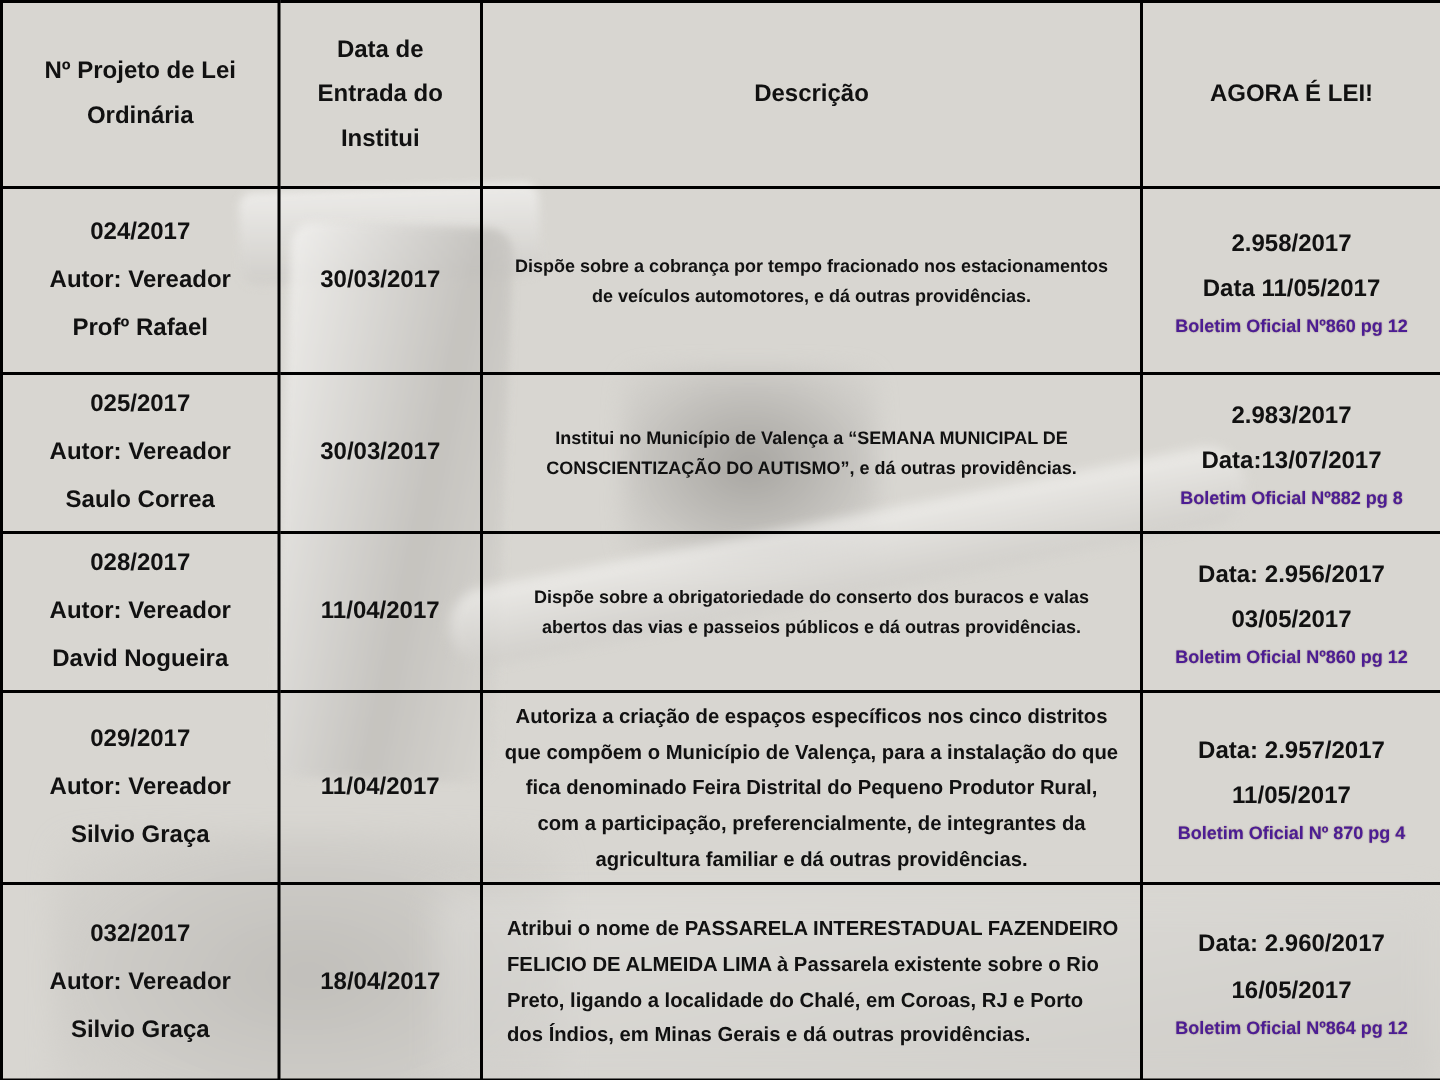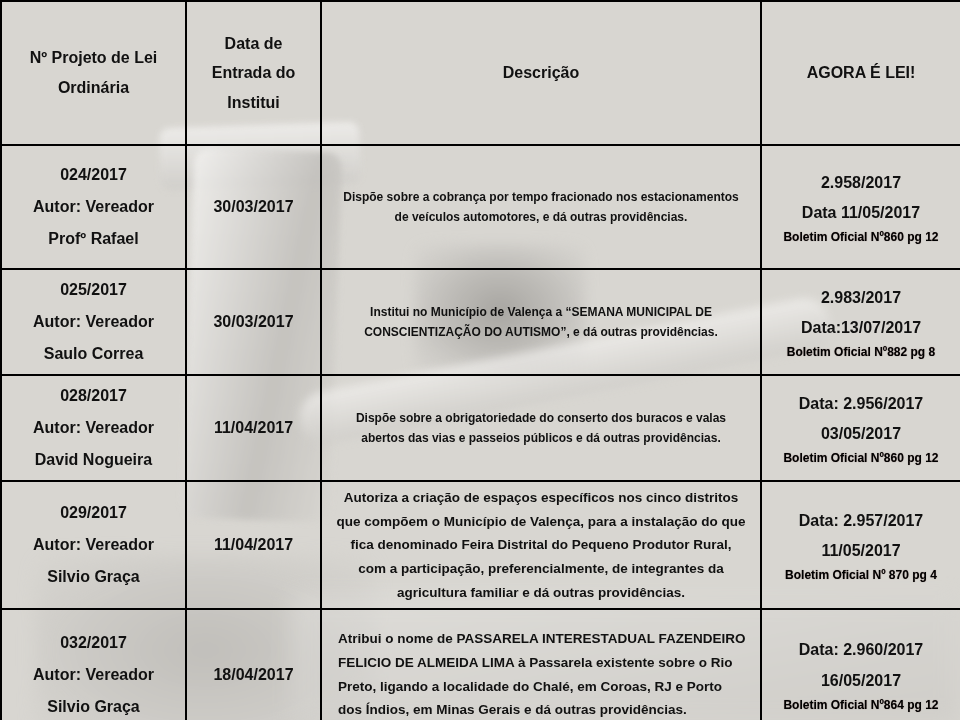--- a/index.html
+++ b/index.html
@@ -30,36 +30,36 @@
   }
   td,th{
     border:2px solid #000;
     padding:4px 10px;
     vertical-align:middle;
     text-align:center;
     font-weight:bold;
     background:transparent;
   }
   th{font-size:16px;line-height:1.85;font-weight:bold;}
-  .r-head{height:144px;}
+  .r-head{height:124px;}
   .r1{height:124px;}
   .r2{height:96px;}
   .r3{height:96px;padding-left:30px;}
   .r4{height:113px;}
   .r5{height:131px;}
 
   .proj-cell{font-size:16px;line-height:2.0;border-radius:16px;}
   .date-cell{font-size:16px;margin-top:23px;}
   .desc-cell{font-size:12px;line-height:1.68;padding:4px 14px;}
   .desc-sm{font-size:13.5px;line-height:1.75;}
   .desc-left{text-align:left;padding-left:16px;}
   .law-cell{font-size:16px;line-height:1.9;padding:4px 6px;}
   .law-bulletin{
     font-size:12px;line-height:1.5;
-    color:#000000;
+    color:#4c1d95;
     text-shadow:0 0 1px rgba(60,0,0,.45);
   }
 </style>
 </head>
 <body>
 
 <div class="watermark" aria-hidden="true">
   <div class="wm wm-head-cap"></div>
   <div class="wm wm-head-body"></div>
   <div class="wm wm-dark-blob"></div>

